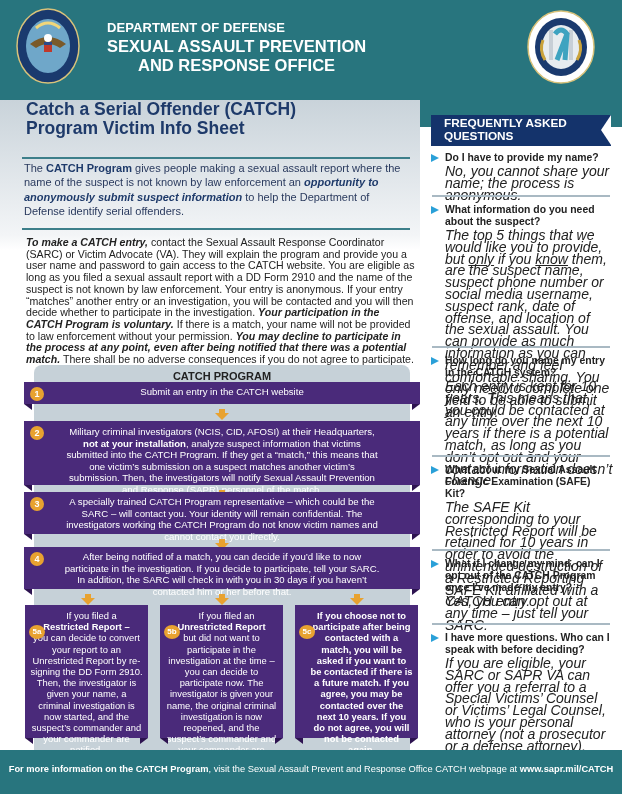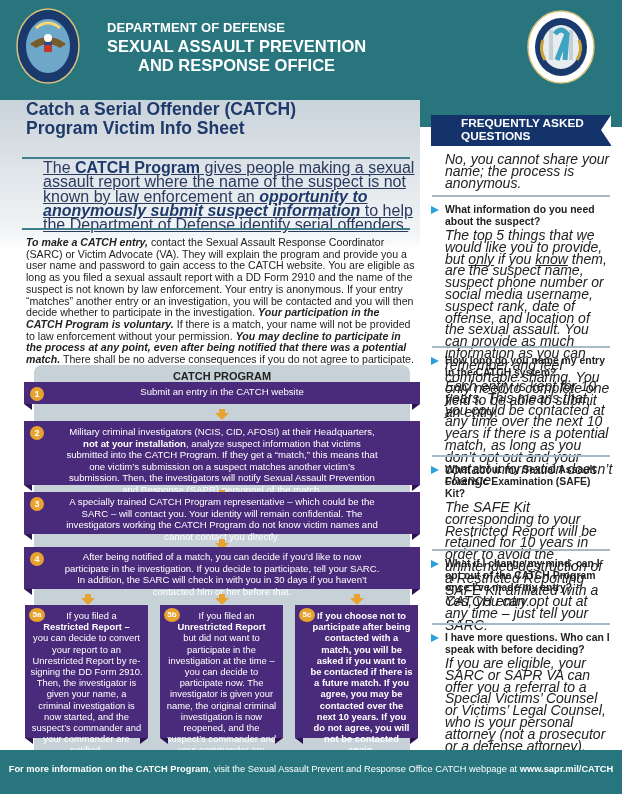--- a/index.html
+++ b/index.html
@@ -11,47 +11,47 @@
   .seal-left { position: absolute; left: 16px; top: 8px; width: 64px; height: 76px; }
   .seal-right { position: absolute; left: 527px; top: 10px; width: 68px; height: 74px; }
   .h-dept { position: absolute; left: 107px; top: 20px; color: #fff; font-weight: bold; font-size: 13px; letter-spacing: 0.1px; }
   .h-office { position: absolute; left: 107px; top: 37px; color: #fff; font-weight: bold; font-size: 16.5px; line-height: 19px; text-align: center; }
 
   
   .left-bg { position: absolute; left: 0; top: 100px; width: 420px; height: 150px; background: linear-gradient(#c9d3da, #f3f5f7 90%, #fff); }
 
   .title { position: absolute; left: 26px; top: 100px; color: #1e3a6a; font-weight: bold; font-size: 17.5px; line-height: 19px; }
   .rule { position: absolute; height: 2px; background: #3d7f8a; }
-  .intro { position: absolute; left: 43px; top: 161px; width: 382px; color: #2a3a5e; font-size: 16px; line-height: 14.3px; text-decoration: underline; }
+  .intro { position: absolute; left: 24px; top: 161px; width: 382px; color: #2a3a5e; font-size: 11px; line-height: 14.3px; }
   .intro b { color: #1e3a6a; }
   .body-text { position: absolute; left: 26px; top: 237px; width: 390px; font-size: 10.6px; line-height: 11.7px; color: #222; }
 
   
   .panel { position: absolute; left: 34px; top: 365px; width: 376px; height: 385px; background: #c6d1d8; border-radius: 8px 8px 0 0; }
   .panel-title { position: absolute; left: 34px; top: 370px; width: 376px; text-align: center; font-weight: bold; font-size: 11px; color: #222; }
 
   .step { position: absolute; background: #4a2a7a; color: #fff; text-align: center; font-size: 9.6px; line-height: 11.6px; padding: 4px 40px 0 40px; }
   .step::before, .step::after { content: ""; position: absolute; bottom: -6px; border-style: solid; }
   .step::before { left: 0; border-width: 0 8px 6px 0; border-color: transparent #2d1350 transparent transparent; }
   .step::after { right: 0; border-width: 0 0 6px 8px; border-color: transparent transparent transparent #2d1350; }
   .badge { position: absolute; left: 6px; top: 5px; width: 14px; height: 14px; border-radius: 50%; background: #e8a230; color: #fff; font-weight: bold; font-size: 9px; line-height: 14px; text-align: center; }
   .arrow { position: absolute; width: 0; height: 0; border-left: 7px solid transparent; border-right: 7px solid transparent; border-top: 7px solid #e8a230; }
   .arrow-stem { position: absolute; width: 6px; height: 4px; background: #e8a230; }
 
   .subbox { position: absolute; top: 605px; width: 123px; height: 133px; background: #4a2a7a; color: #fff; text-align: center; font-size: 9.4px; line-height: 11.2px; padding: 5px 5px 0 5px; }
   .subbox::before, .subbox::after { content: ""; position: absolute; bottom: -6px; border-style: solid; }
   .subbox::before { left: 0; border-width: 0 8px 6px 0; border-color: transparent #2d1350 transparent transparent; }
   .subbox::after { right: 0; border-width: 0 0 6px 8px; border-color: transparent transparent transparent #2d1350; }
-  .subbox .badge { left: 4px; top: 3px; width: 16px; font-size: 8px; }
+  .subbox .badge { left: 4px; top: 20px; width: 16px; font-size: 8px; }
   .subbox b { font-weight: bold; }
 
   
   .faq-head { position: absolute; left: 431px; top: 115px; width: 180px; height: 31px; background: #14336b; }
   .faq-head::after { content: ""; position: absolute; right: 0; top: 0; border-style: solid; border-width: 15.5px 10px 15.5px 0; border-color: transparent #ffffff transparent transparent; }
-  .faq-title { position: absolute; left: 444px; top: 117px; color: #fff; font-weight: bold; font-size: 11.8px; line-height: 13px; margin-left: 17px; }
+  .faq-title { position: absolute; left: 444px; top: 117px; color: #fff; font-weight: bold; font-size: 11.8px; line-height: 13px; }
   .faq-item { position: absolute; left: 427px; width: 186px; }
   .faq-q { position: relative; padding-left: 18px; font-weight: bold; font-size: 10.4px; line-height: 12px; color: #222; }
   .faq-q .tri { position: absolute; left: 4px; top: 2px; width: 0; height: 0; border-top: 4.5px solid transparent; border-bottom: 4.5px solid transparent; border-left: 8px solid #2aa0d8; }
   .faq-a { padding-left: 18px; font-style: italic; font-size: 14px; line-height: 11.8px; color: #222; margin-top: 2px; }
   .faq-sep { position: absolute; left: 432px; width: 178px; height: 2px; background: #a9b9c3; }
 
   
   .footer { position: absolute; left: 0; top: 750px; width: 622px; height: 44px; background: #28757e; color: #fff; font-weight: bold; text-align: center; font-size: 9.3px; line-height: 12px; padding-top: 13px; }
   .footer .norm { font-weight: normal; }
 </style>
@@ -149,20 +149,21 @@
   <b style="display:block; padding-left:10px;">If you choose not to participate after being contacted with a match, you will be asked if you want to be contacted if there is a future match. If you agree, you may be contacted over the next 10 years. If you do not agree, you will not be contacted again.</b>
 </div>
 
 <div class="faq-head"></div>
 <div class="faq-title">
   <div>FREQUENTLY ASKED</div>
   <div>QUESTIONS</div>
 </div>
 
 <div class="faq-item" style="top:152px;">
+  <div class="faq-q"><span class="tri"></span><span>Do I have to provide my name?</span></div>
   <div class="faq-a">No, you cannot share your name; the process is anonymous.</div>
 </div>
 <div class="faq-sep" style="top:195px;"></div>
 
 <div class="faq-item" style="top:204px;">
   <div class="faq-q"><span class="tri"></span><span>What information do you need about the suspect?</span></div>
   <div class="faq-a"><span>The top 5 things that we would like you to provide, but </span><u>only</u><span> if you </span><u>know</u><span> them, are the suspect name, suspect phone number or social media username, suspect rank, date of offense, and location of the sexual assault. You can provide as much information as you can remember and feel comfortable sharing. You only need to complete one field to be able to submit an entry.</span></div>
 </div>
 <div class="faq-sep" style="top:346px;"></div>
 

